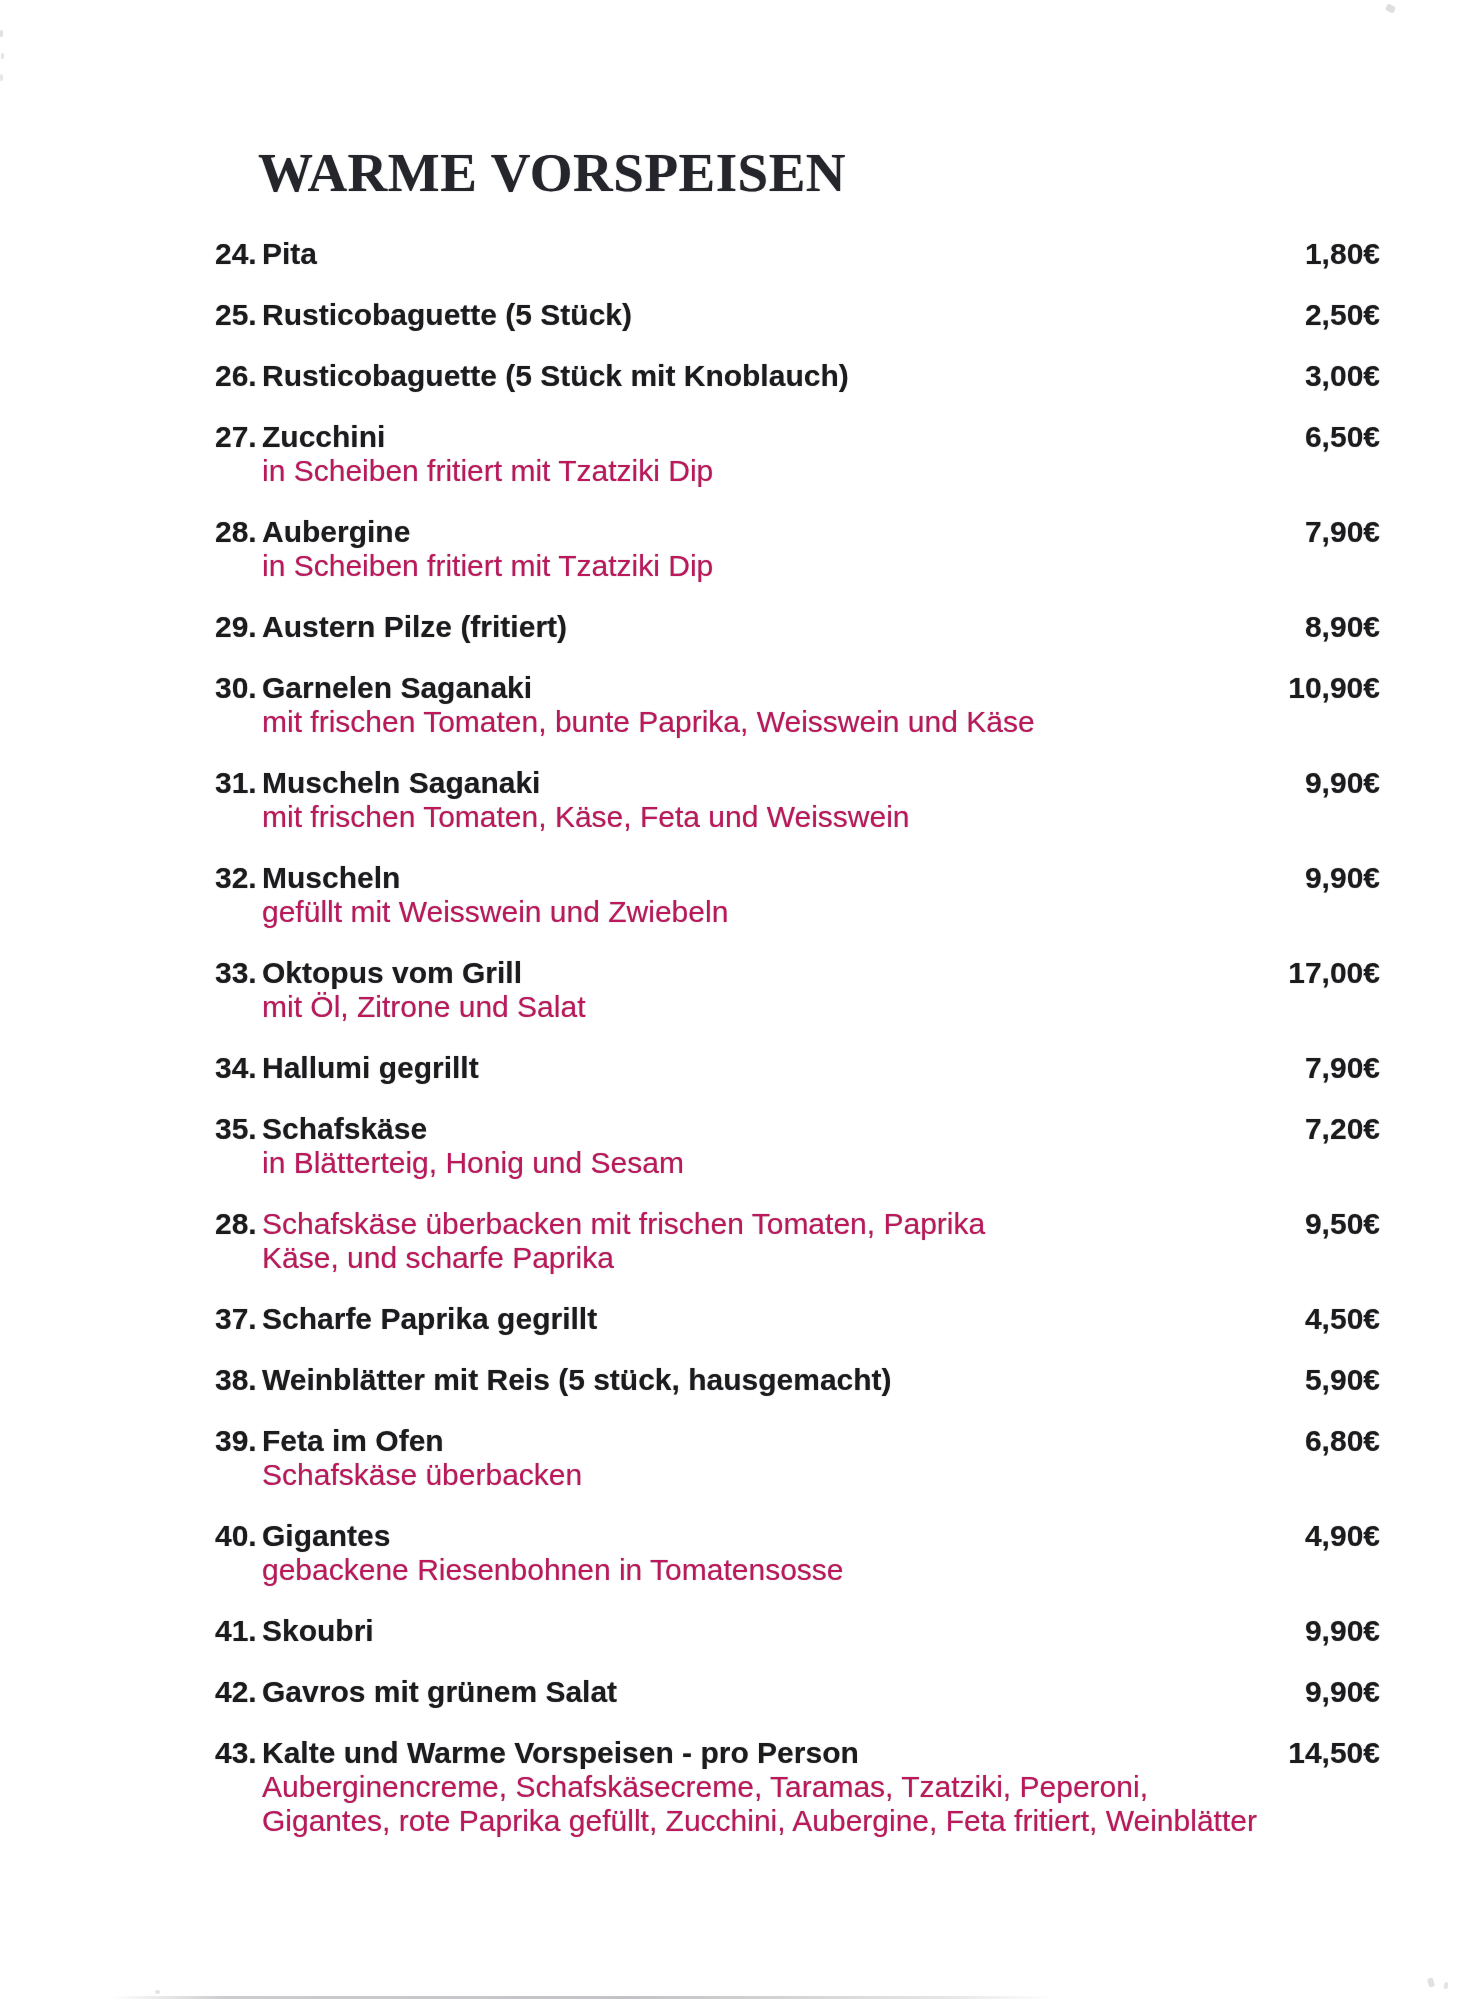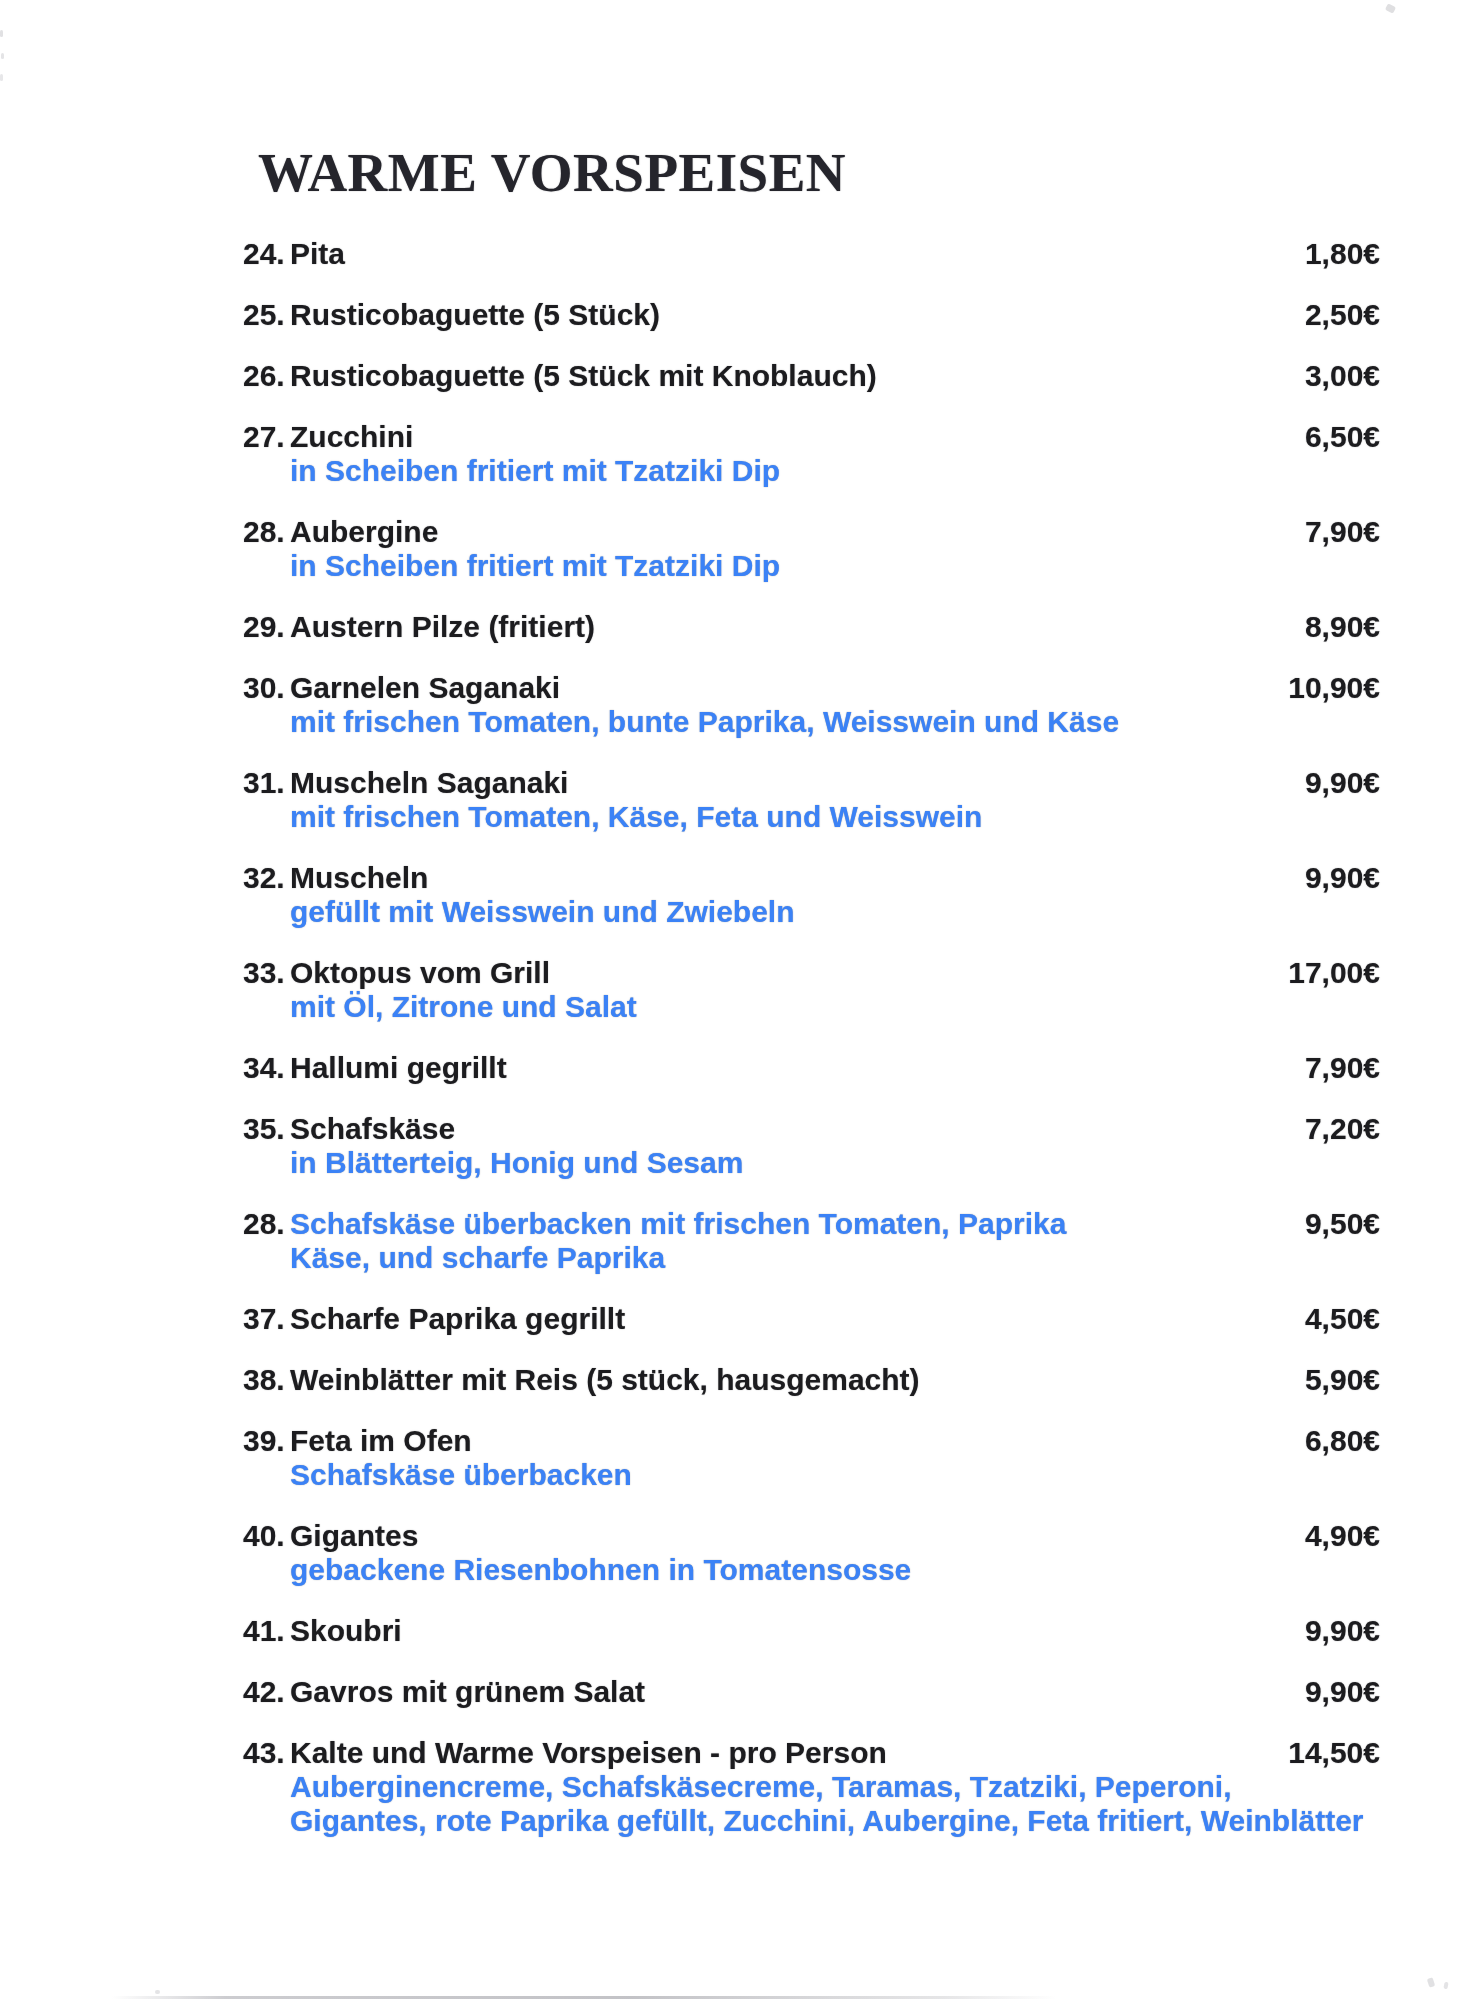--- a/index.html
+++ b/index.html
@@ -17,21 +17,20 @@
   }
   .page {
     position: absolute;
     inset: 0;
     padding: 0 84px 0 215px;
     box-sizing: border-box;
   }
   
   .scan-ink {
     text-shadow: 0 0 1.2px rgba(40, 40, 45, 0.45);
-    margin-left: 28px;
   }
   h1.menu-title {
     font-family: "Liberation Serif", serif;
     font-weight: 700;
     font-size: 55px;
     line-height: 62px;
     letter-spacing: 0.5px;
     color: #25252c;
     margin: 142px 0 33px 43px;
     white-space: nowrap;
@@ -52,22 +51,22 @@
   }
   .body {
     flex: 1 1 auto;
     min-width: 0;
     padding-right: 10px;
   }
   .name {
     font-weight: 700;
   }
   .desc {
-    font-weight: 700;
-    color: #3b82f6;
+    font-weight: 400;
+    color: #be185d;
     white-space: pre-line;
   }
   .price {
     position: absolute;
     right: 0;
     top: 0;
     font-weight: 700;
     white-space: nowrap;
   }
   

